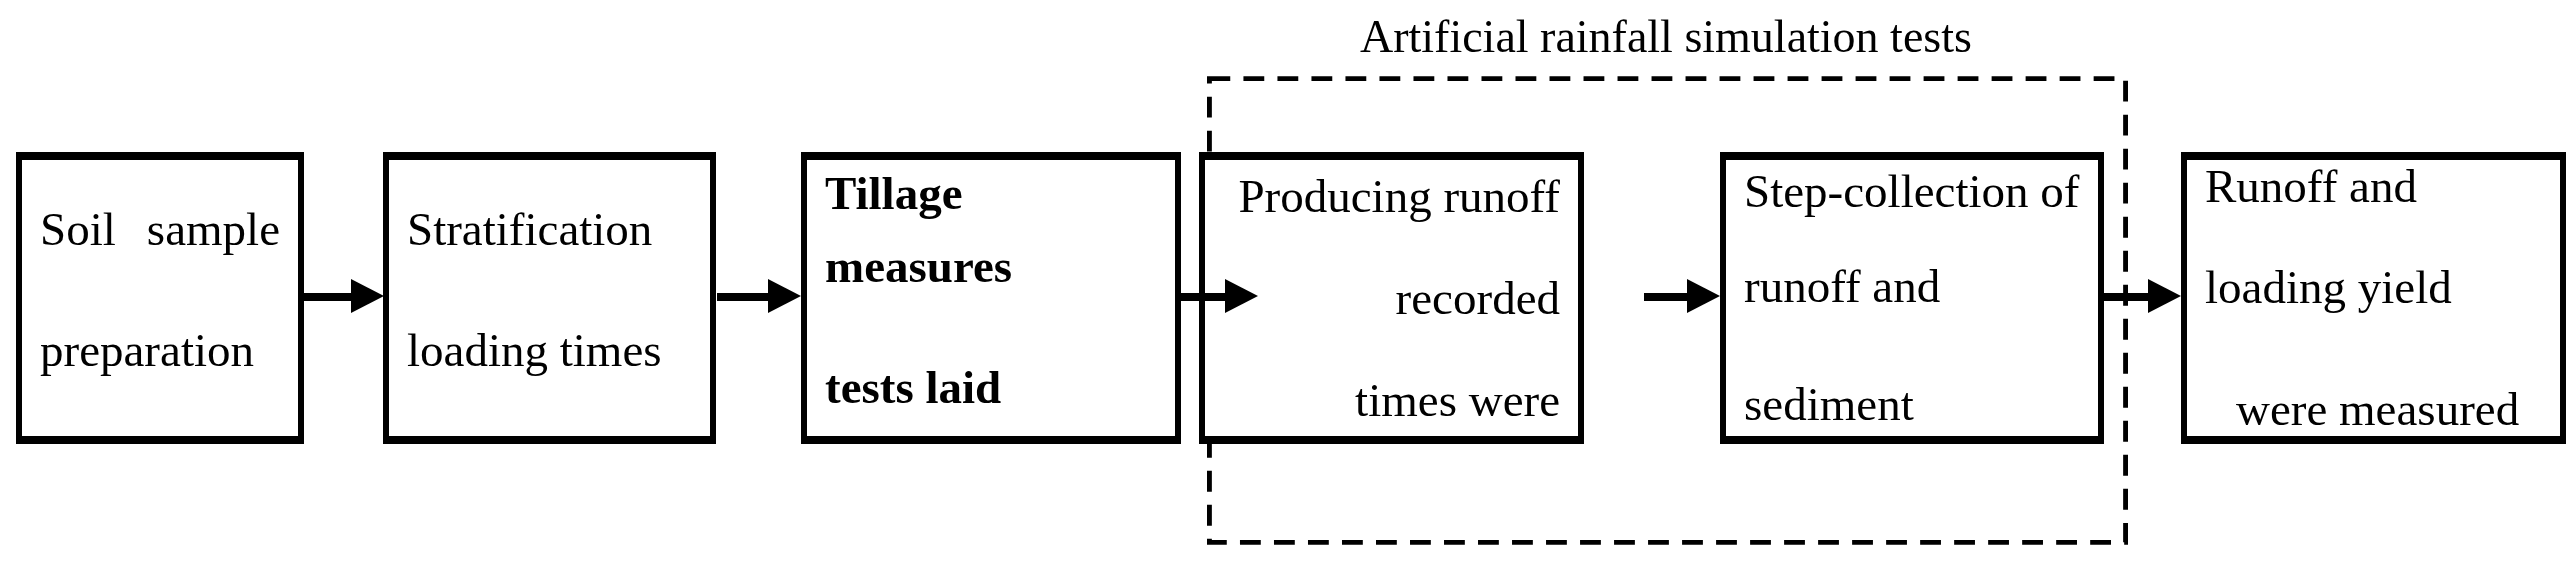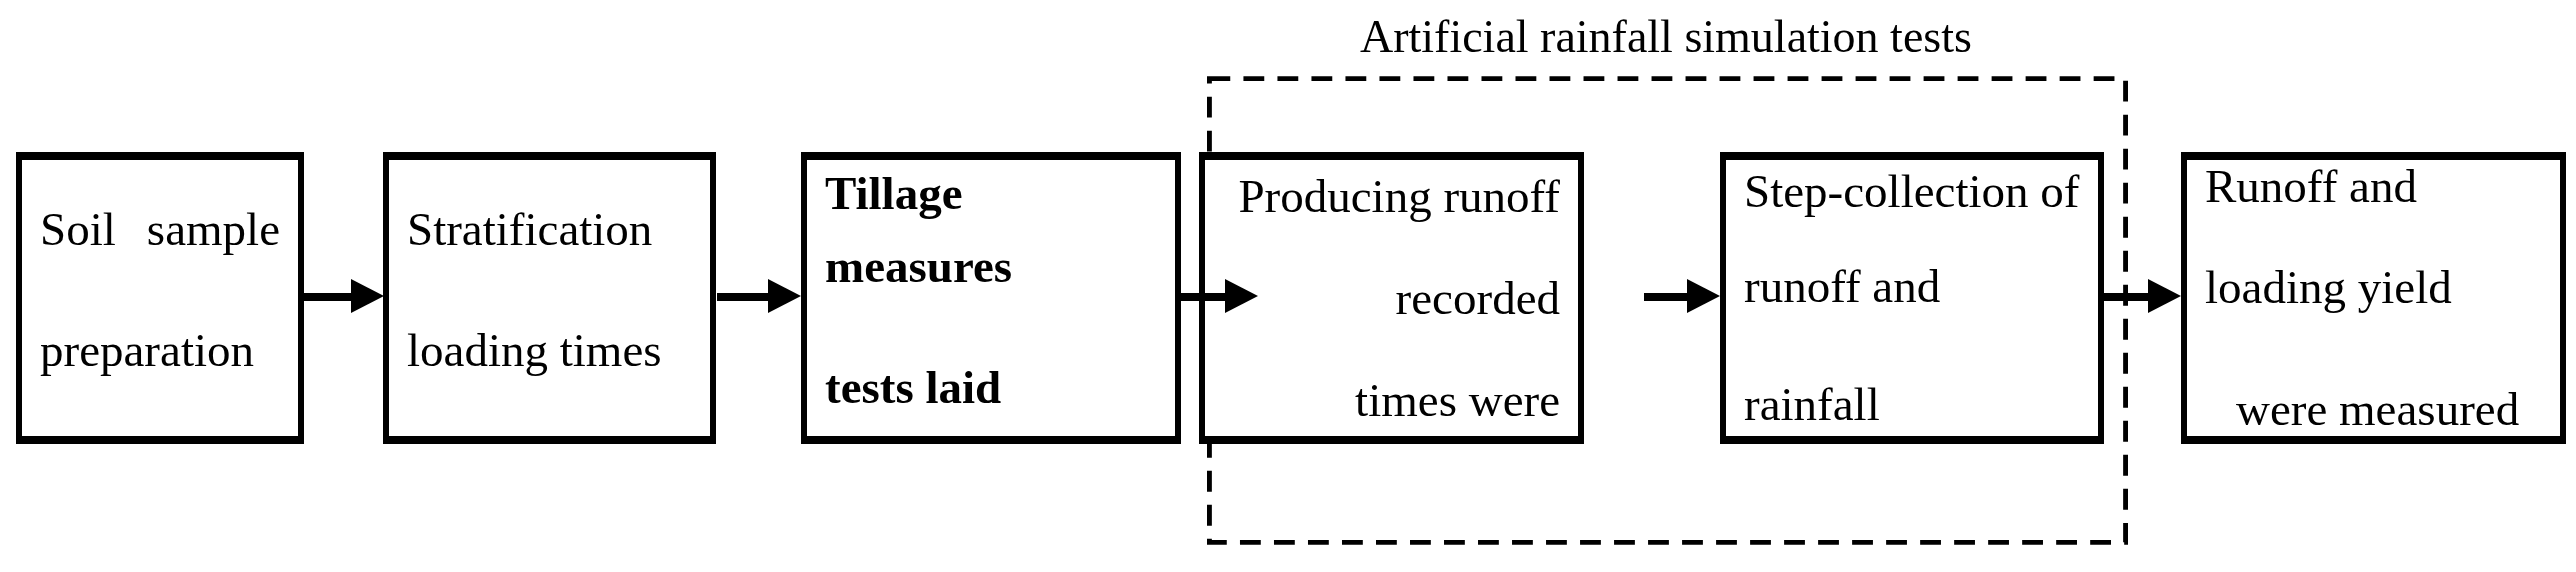--- a/index.html
+++ b/index.html
@@ -134,21 +134,21 @@
 
   <div class="box b4">
     <div class="ln">Producing runoff</div>
     <div class="ln">recorded</div>
     <div class="ln">times were</div>
   </div>
 
   <div class="box b5">
     <div class="ln">Step-collection of</div>
     <div class="ln">runoff and</div>
-    <div class="ln gap">rainfall</div>
+    <div class="ln gap">sediment</div>
   </div>
 
   <div class="box b6">
     <div class="ln">Runoff and</div>
     <div class="ln">loading yield</div>
     <div class="ln gap">were measured</div>
   </div>
 
   <div class="arrow a1">
     <div class="shaft"></div>

